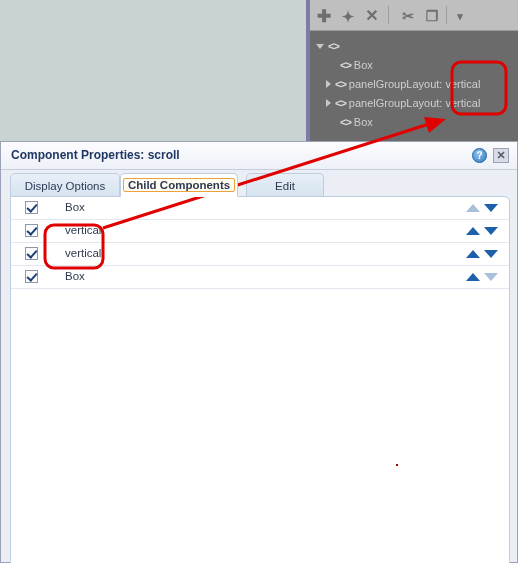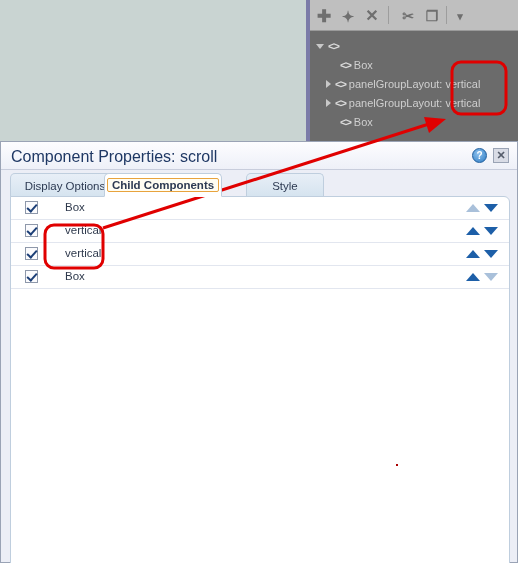--- a/index.html
+++ b/index.html
@@ -119,21 +119,21 @@
     box-sizing: border-box;
   }
   .dlg-titlebar {
     position: absolute; left: 0; top: 0; width: 100%; height: 28px;
     background: linear-gradient(#fdfdff, #eef0f8);
     border-bottom: 1px solid #c8cddc;
     box-sizing: border-box;
   }
   .dlg-title {
     position: absolute; left: 10px; top: 6px;
-    font-size: 16px; font-weight: normal; color: #1f3864;
+    font-size: 12px; font-weight: bold; color: #1f3864;
   }
   .help-icon {
     position: absolute; right: 30px; top: 6px;
     width: 15px; height: 15px; border-radius: 50%;
     background: radial-gradient(circle at 40% 35%, #8fc2ee, #2e7cc4);
     border: 1px solid #1f5e9e;
     color: #fff; font-size: 10px; font-weight: bold;
     display: flex; align-items: center; justify-content: center;
     box-sizing: border-box; cursor: pointer;
   }
@@ -287,25 +287,25 @@
 
     <div class="dlg-titlebar"></div>
     <div class="dlg-title">Component Properties: scroll</div>
     <div class="help-icon">?</div>
     <div class="close-icon">✕</div>
 
     <div class="tabstrip">
       <div class="tab tab-inactive" style="left:9px; width:110px;">
         <span>Display Options</span>
       </div>
-      <div class="tab tab-active" style="left:103px; width:118px;">
+      <div class="tab tab-active" style="left:119px; width:118px;">
         <span class="tab-focus-ring">Child Components</span>
       </div>
       <div class="tab tab-inactive" style="left:245px; width:78px;">
-        <span>Style</span>
+        <span>Edit</span>
       </div>
     </div>
 
     <div class="list-panel">
 
       <div class="list-row">
         <span class="cb"></span>
         <span class="row-lbl">Box</span>
         <span class="arr arr-up arr-off-up" style="left:455px;"></span>
         <span class="arr arr-dn" style="left:473px;"></span>

